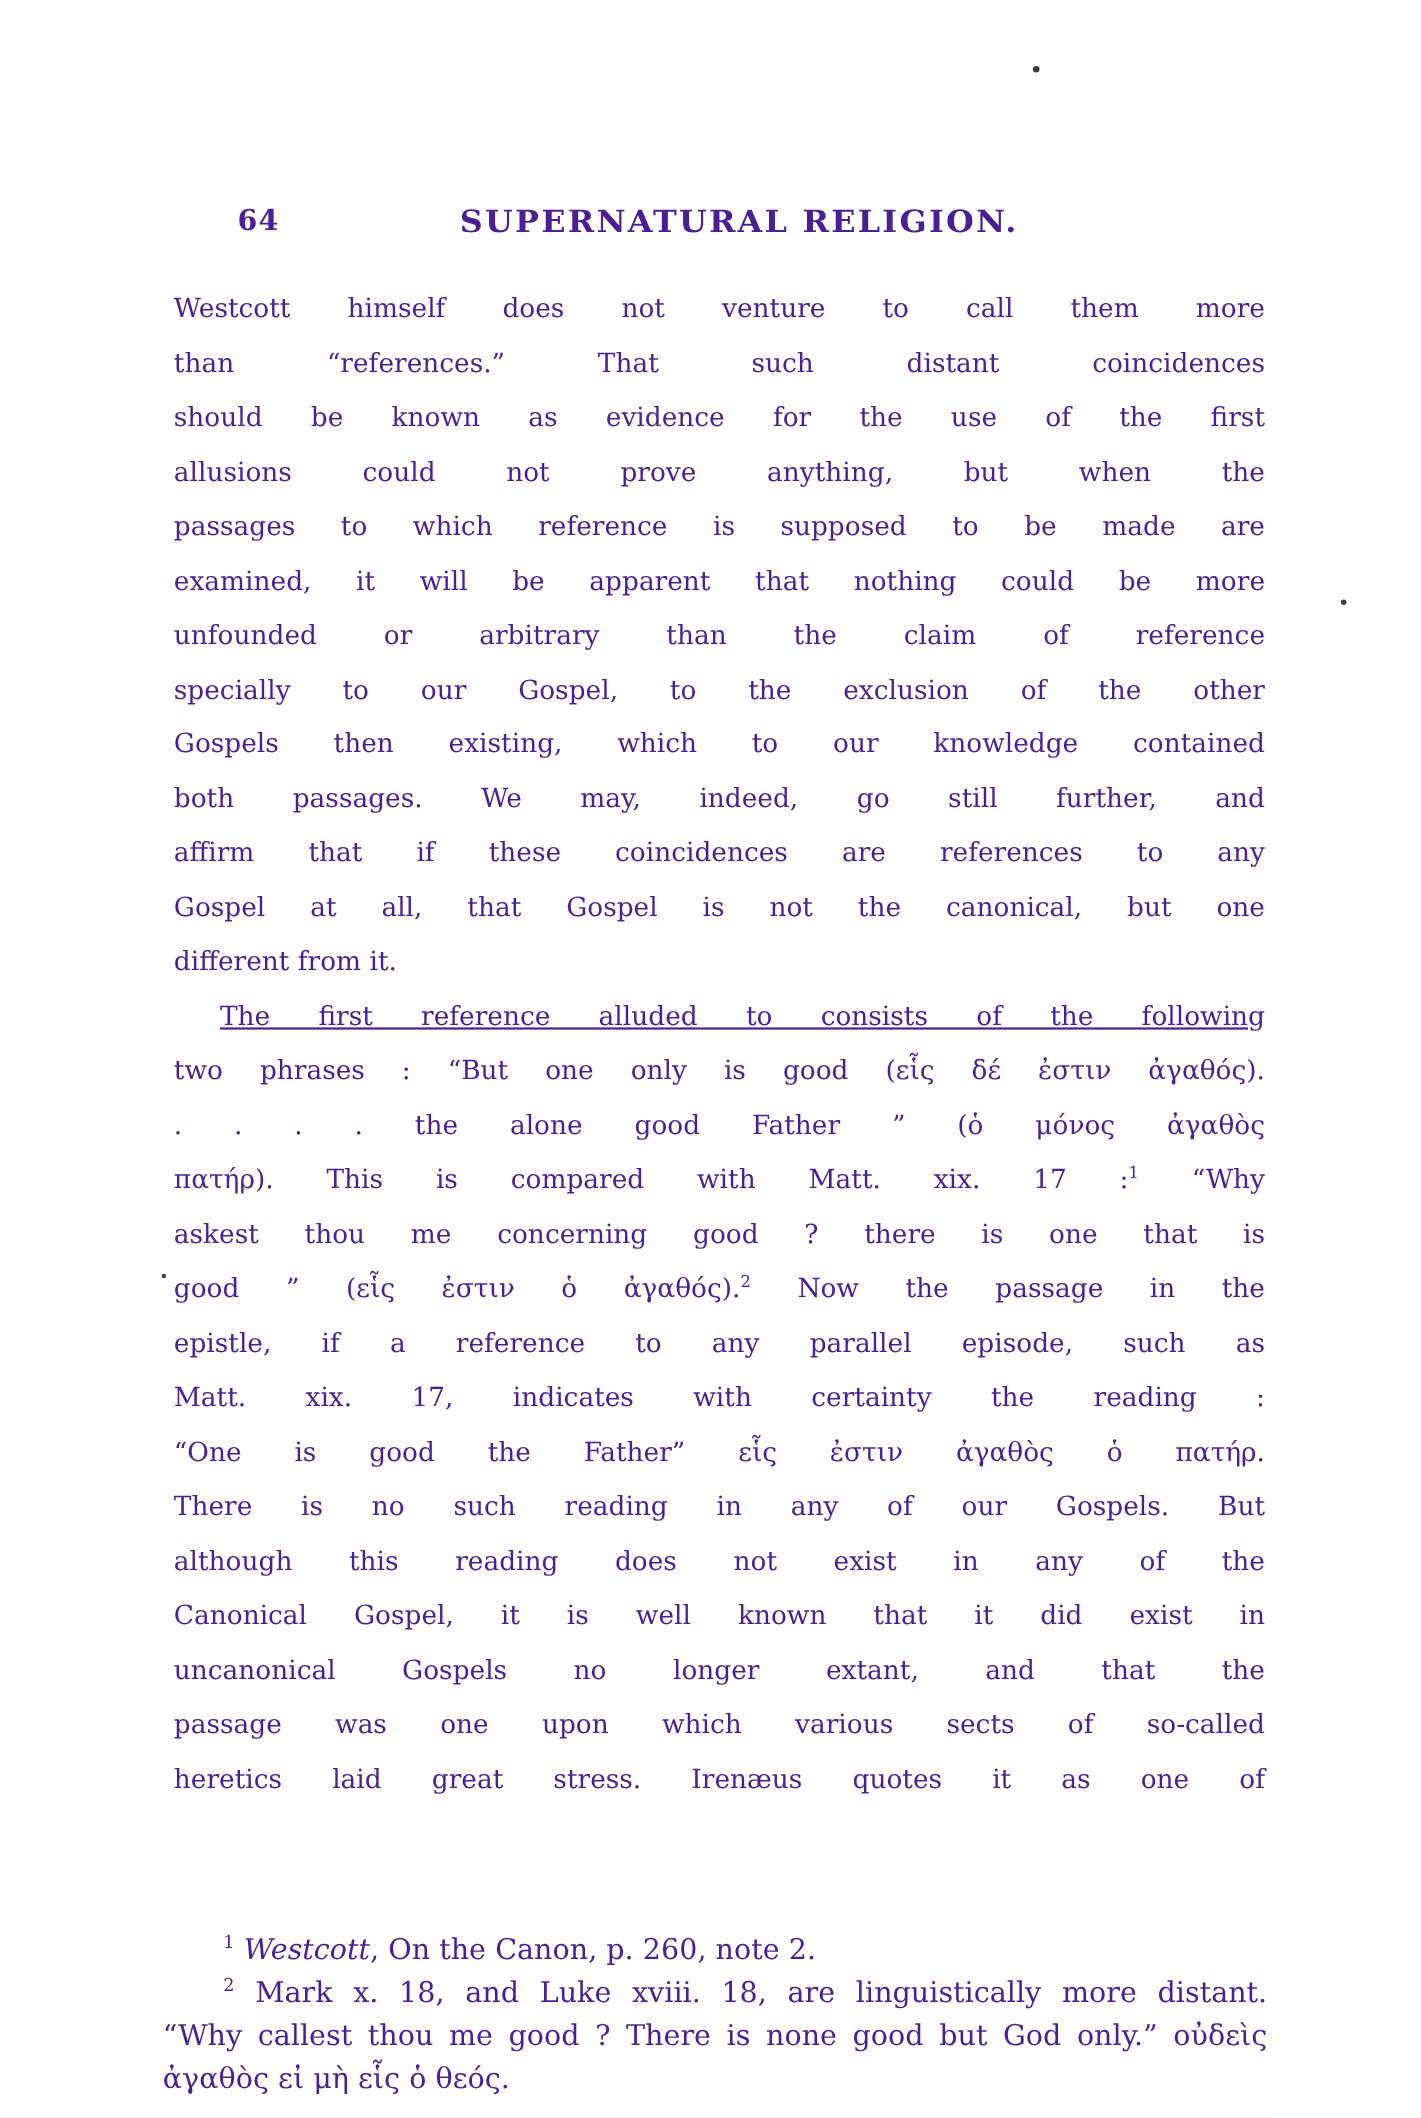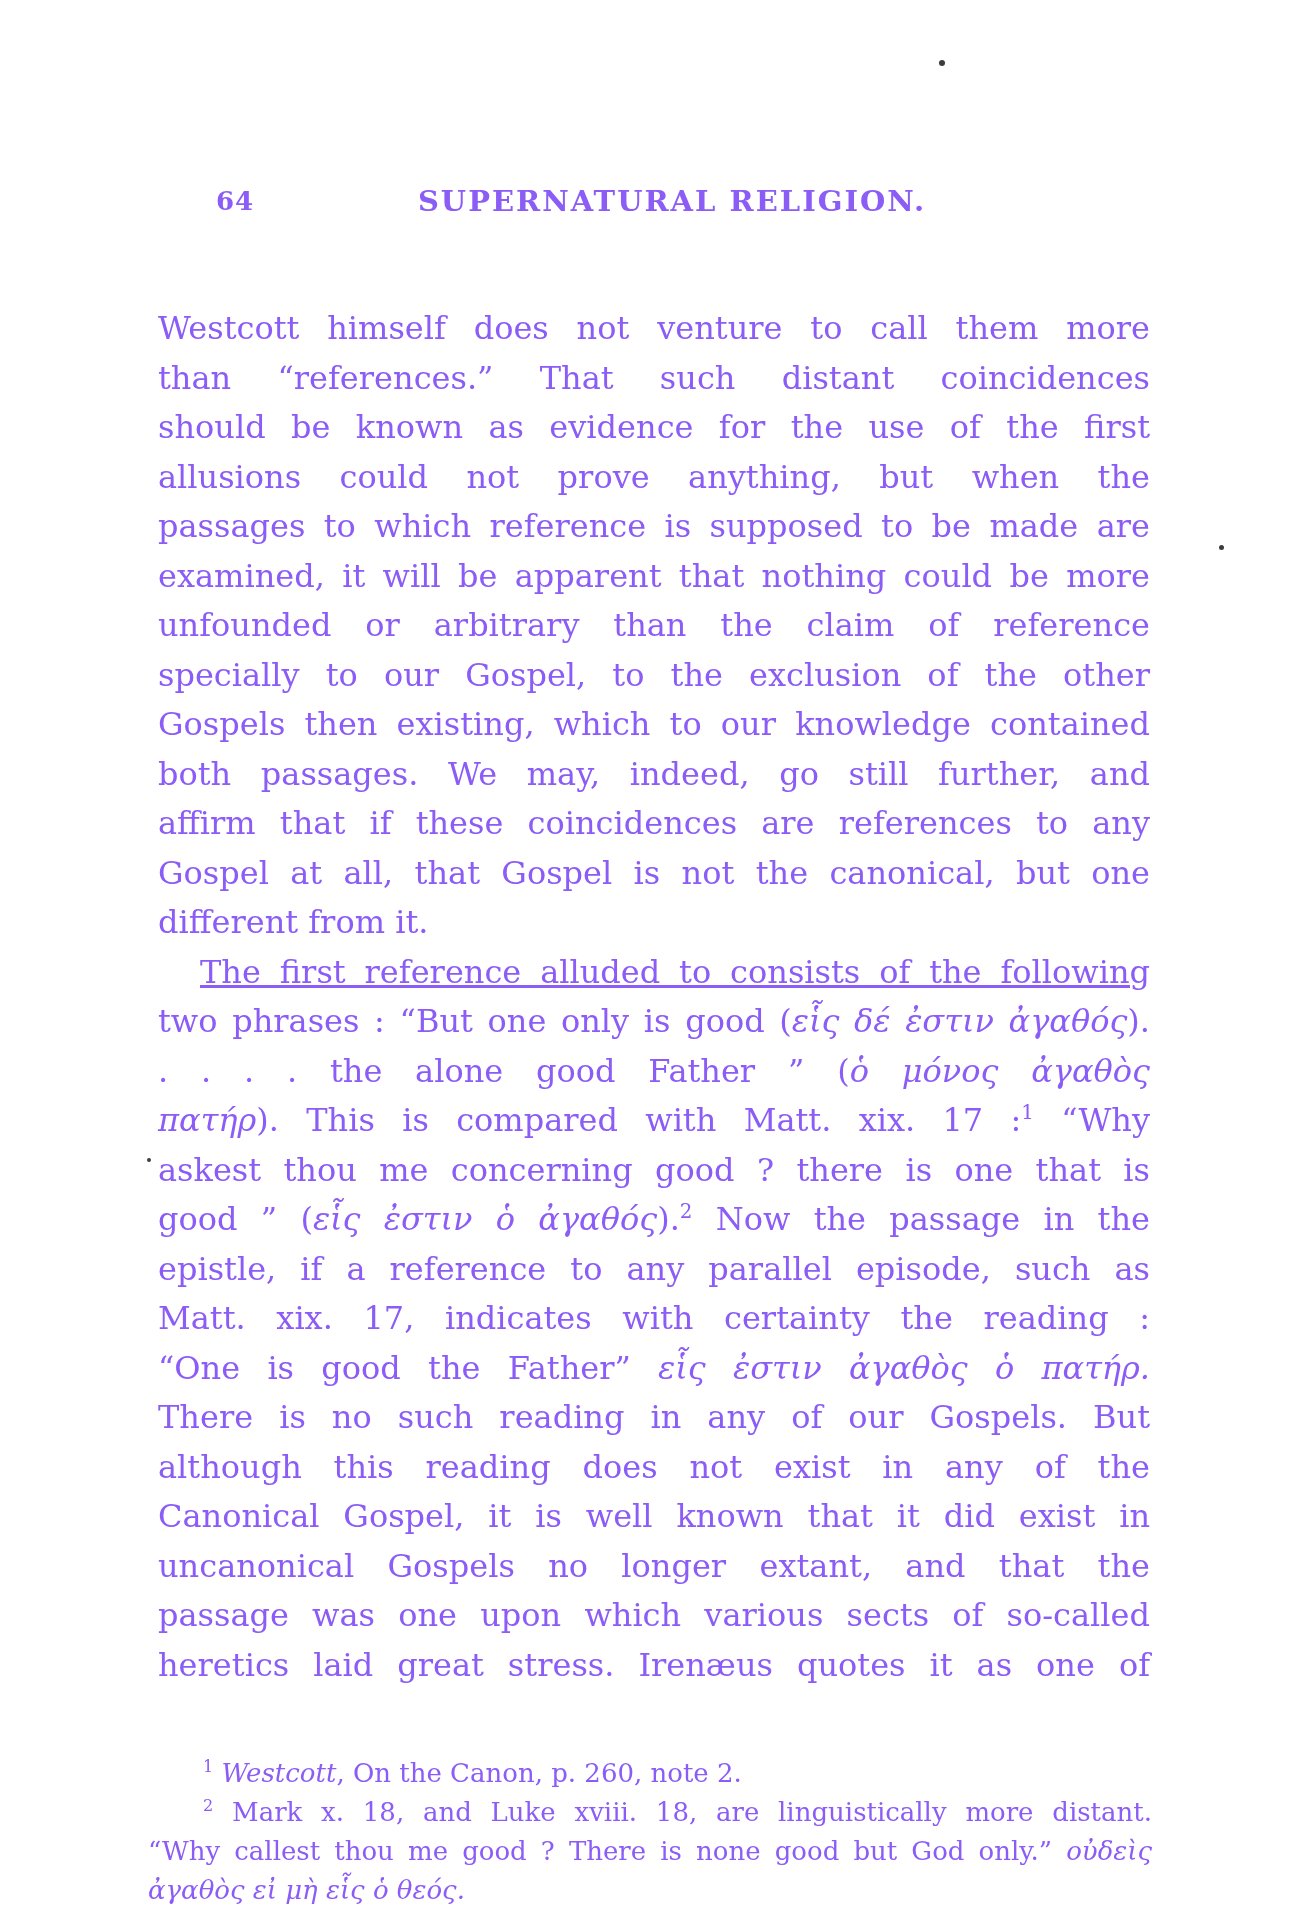--- a/index.html
+++ b/index.html
@@ -1,45 +1,44 @@
 <!DOCTYPE html>
 <html><head>
 <meta charset="utf-8">
 <style>
   html,body{margin:0;padding:0;background:#e8e8e8;}
   .page{
     position:relative;
     width:1292px;height:1925px;
     background:#ffffff;
     font-family:"DejaVu Serif", serif;
-    color:#8b5cf6;
+    color:#4c1d95;
     overflow:hidden;
   }
   .header-row{position:absolute;top:184px;left:158px;width:992px;height:34px;}
   .folio{position:absolute;left:58px;top:2px;font-size:26px;font-weight:bold;letter-spacing:1px;}
   .running-title{
     text-align:center;font-size:29px;font-weight:bold;
     letter-spacing:2px;text-indent:36px;
     transform:scaleY(0.96);
   }
   .body-text{
     position:absolute;left:158px;top:256px;width:992px;
-    font-size:32px;
-    margin-top:48px;
+    font-size:24px;
   }
   .footnotes{
     position:absolute;left:148px;top:1754px;width:1004px;
     font-size:26px;
   }
   .line{height:49.5px;line-height:49.5px;white-space:normal;text-align:left;}
   .footnotes .line{height:39px;line-height:39px;}
   .line.j{text-align:justify;text-align-last:justify;-moz-text-align-last:justify;text-justify:inter-word;}
   .body-text .line.fi{text-indent:42px;text-decoration:underline;}
   .footnotes .line.fi{text-indent:55px;}
-  .g{font-style:italic;}
+  .g{}
   .i{font-style:italic;text-align:right;}
   .sup{font-size:0.62em;vertical-align:super;line-height:0;}
   .artifact-dot{position:absolute;background:#1a1a1a;border-radius:50%;opacity:.85;}
 </style>
 </head>
 <body>
 
 <div class="page">
   <div class="header-row">
     <span class="folio">64</span>

